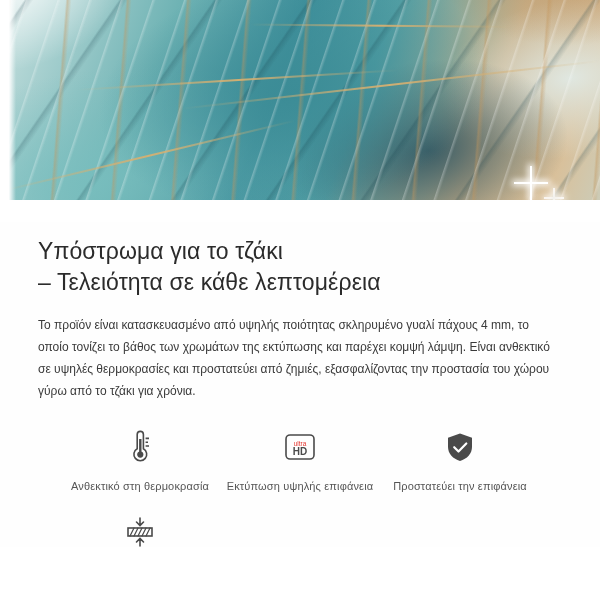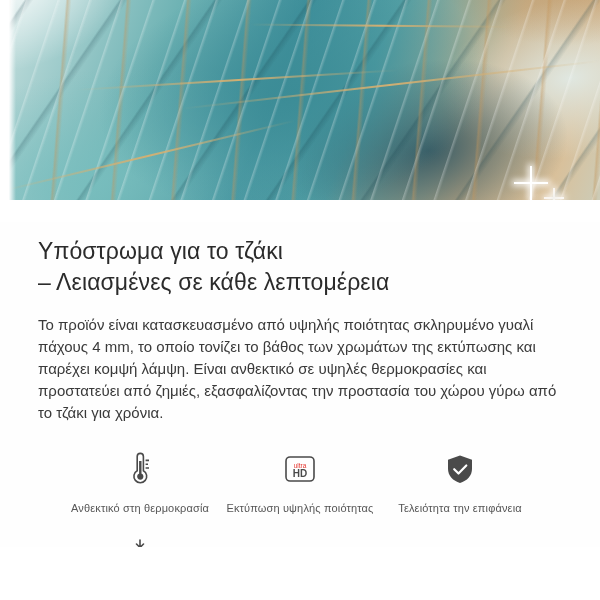--- a/index.html
+++ b/index.html
@@ -130,21 +130,21 @@
     color: #2b2b2b;
     font-size: 23px;
     line-height: 31px;
     font-weight: 400;
     letter-spacing: 0.1px;
     margin: 0 0 16px 0;
   }
   .headline .line { display: block; white-space: pre; }
   .body-copy {
     color: #3a3a3a;
-    font-size: 15px;
+    font-size: 12px;
     line-height: 22px;
     margin: 0;
     max-width: 528px;
   }
 
   
   .features {
     position: relative;
     margin-top: 22px;
     display: grid;
@@ -195,21 +195,21 @@
       <div class="sparkle sp1"></div>
       <div class="sparkle sp2"></div>
       <div class="hero-left-mask"></div>
       <div class="hero-white-mask"></div>
     </div>
   </div>
 
   <div class="content">
     <h1 class="headline">
       <span class="line">Υπόστρωμα για το τζάκι</span>
-      <span class="line">– Λειασμένες σε κάθε λεπτομέρεια</span>
+      <span class="line">– Τελειότητα σε κάθε λεπτομέρεια</span>
     </h1>
     <p class="body-copy">Το προϊόν είναι κατασκευασμένο από υψηλής ποιότητας σκληρυμένο γυαλί πάχους 4 mm, το οποίο τονίζει το βάθος των χρωμάτων της εκτύπωσης και παρέχει κομψή λάμψη. Είναι ανθεκτικό σε υψηλές θερμοκρασίες και προστατεύει από ζημιές, εξασφαλίζοντας την προστασία του χώρου γύρω από το τζάκι για χρόνια.</p>
 
     <div class="features">
 
       <div class="feature">
         <div class="feature-icon">
           <svg width="42" height="42" viewBox="0 0 42 42" fill="none" stroke="#4a4a4a" stroke-width="1.6">
             <path d="M18.2 8.5a3.1 3.1 0 0 1 6.2 0v14.2a6.4 6.4 0 1 1-6.2 0z"></path>
             <circle cx="21.3" cy="28.6" r="3.1" fill="#4a4a4a" stroke="none"></circle>
@@ -221,31 +221,31 @@
       </div>
 
       <div class="feature">
         <div class="feature-icon">
           <svg width="42" height="42" viewBox="0 0 42 42">
             <rect x="7" y="9" width="28" height="24" rx="4" fill="none" stroke="#4a4a4a" stroke-width="1.6"></rect>
             <text x="21" y="19.6" text-anchor="middle" font-family="Liberation Sans, sans-serif" font-size="6.4" fill="#e4312a">ultra</text>
             <text x="21" y="29" text-anchor="middle" font-family="Liberation Sans, sans-serif" font-size="10" font-weight="bold" fill="#4a4a4a">HD</text>
           </svg>
         </div>
-        <div class="feature-label">Εκτύπωση υψηλής ποιότητας</div>
+        <div class="feature-label">Εκτύπωση υψηλής επιφάνεια</div>
       </div>
 
       <div class="feature">
         <div class="feature-icon">
           <svg width="42" height="42" viewBox="0 0 42 42">
             <path d="M21 7.5l12 4.2v9.1c0 7.2-5 12.1-12 14.2-7-2.1-12-7-12-14.2v-9.1z" fill="#4a4a4a"></path>
             <path d="M15.2 21.2l4.3 4.3 7.8-8" fill="none" stroke="#ffffff" stroke-width="2.2" stroke-linecap="round" stroke-linejoin="round"></path>
           </svg>
         </div>
-        <div class="feature-label">Τελειότητα την επιφάνεια</div>
+        <div class="feature-label">Προστατεύει την επιφάνεια</div>
       </div>
 
 
 
       <div class="feature">
         <div class="feature-icon">
           <svg width="42" height="42" viewBox="0 0 42 42" stroke="#4a4a4a" stroke-width="1.6" fill="none" stroke-linecap="round">
             <path d="M21 7v7M17.5 11l3.5 3.5L24.5 11"></path>
             <path d="M21 35v-7M17.5 31l3.5-3.5L24.5 31"></path>
             <rect x="9" y="17" width="24" height="8" fill="none"></rect>

